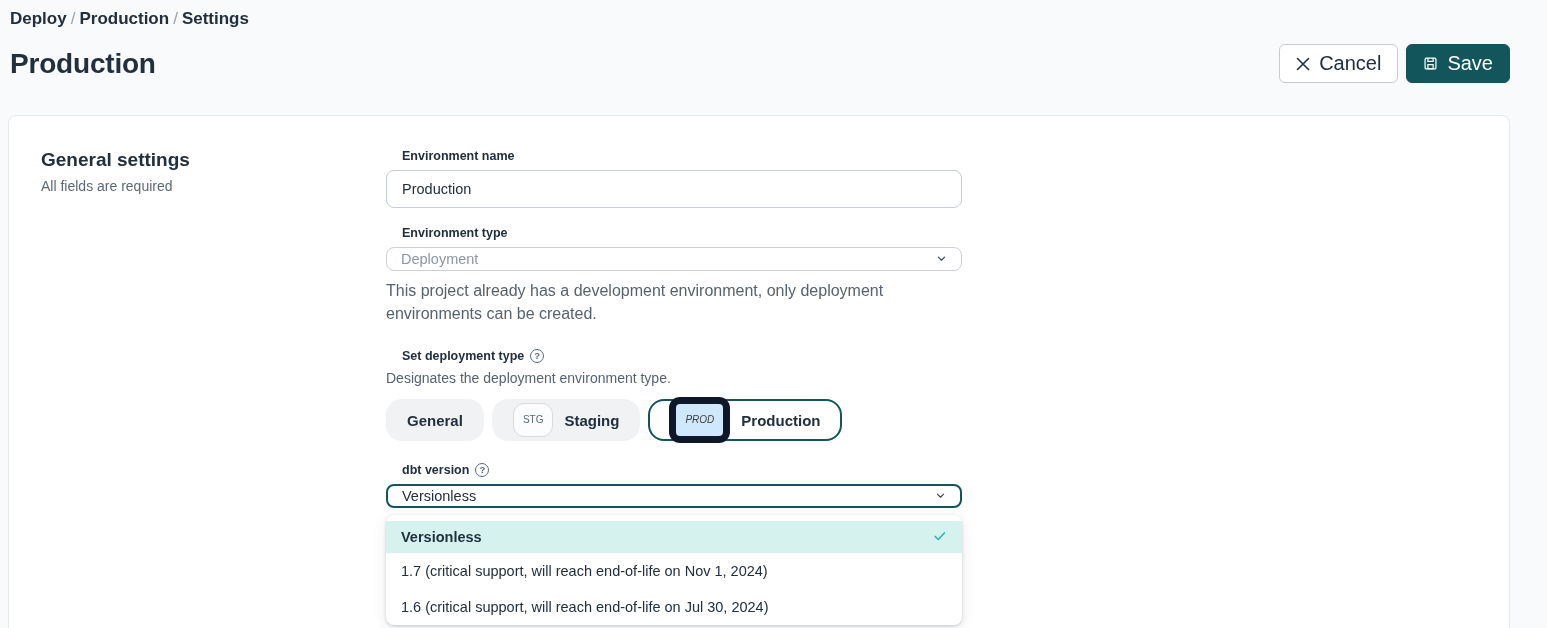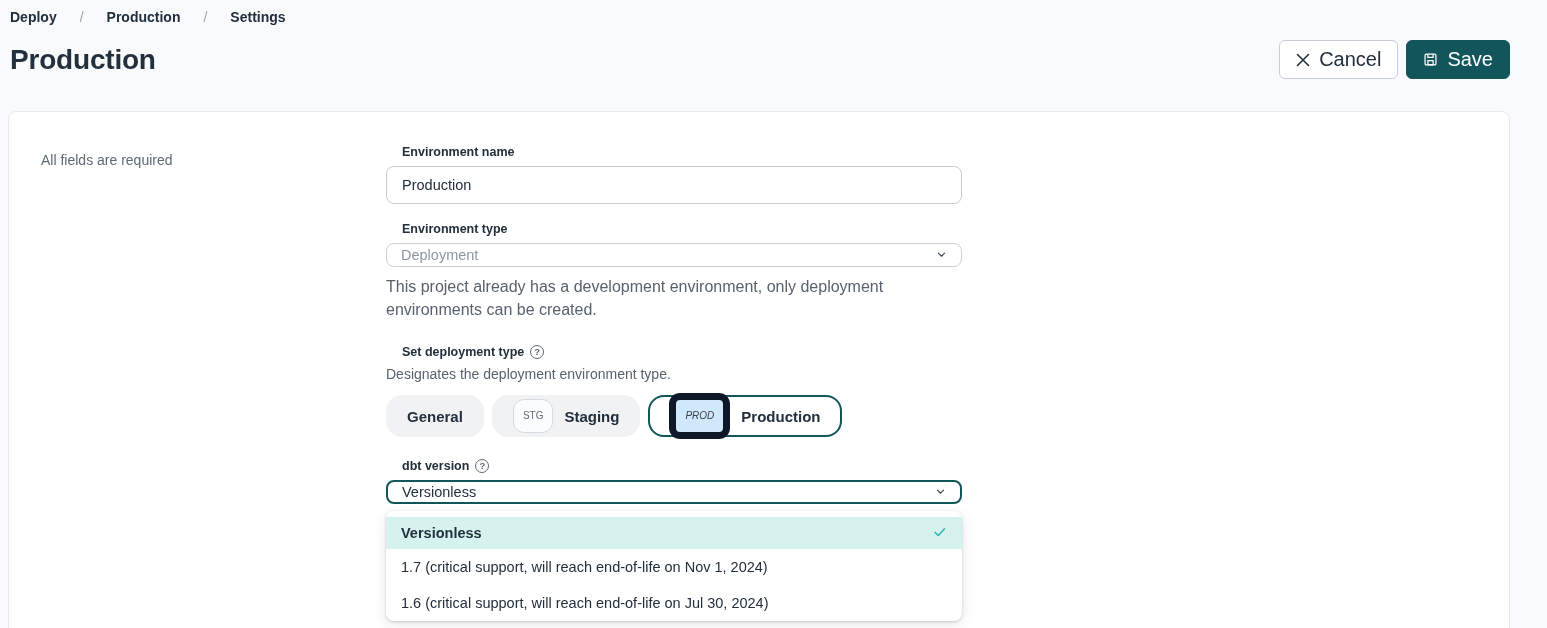--- a/index.html
+++ b/index.html
@@ -5,22 +5,22 @@
   * { margin: 0; padding: 0; box-sizing: border-box; }
   html, body { width: 1547px; height: 628px; overflow: hidden; }
   body {
     font-family: "Liberation Sans", sans-serif;
     background: #f9fafc;
     color: #222f3d;
   }
   
   .top { padding: 9px 37px 0 10px; }
   .breadcrumb {
-    display: flex; align-items: flex-start; gap: 23px;
-    font-size: 14px; font-weight: 700; color: #222f3d;
+    display: flex; align-items: flex-start; gap: 4px;
+    font-size: 17px; font-weight: 700; color: #222f3d;
   }
   .breadcrumb .sep { color: #9aa4af; font-weight: 400; }
   .breadcrumb a { color: #222f3d; text-decoration: none; cursor: pointer; }
   .title-row {
     display: flex; align-items: center; justify-content: space-between;
     margin-top: 15px;
   }
   .page-title { font-size: 28px; font-weight: 700; letter-spacing: -0.2px; }
   .actions { display: flex; gap: 8px; }
   .btn {
@@ -149,20 +149,21 @@
           </svg>
         </span>
         <span>Save</span>
       </button>
     </div>
   </div>
 </div>
 
 <div class="panel">
   <div class="panel-left">
+    <div class="section-title">General settings</div>
     <div class="section-sub">All fields are required</div>
   </div>
 
   <div class="panel-form">
 
     <div class="field">
       <div class="field-label">Environment name</div>
       <input class="text-input" type="text" value="Production" style="">
     </div>
 

